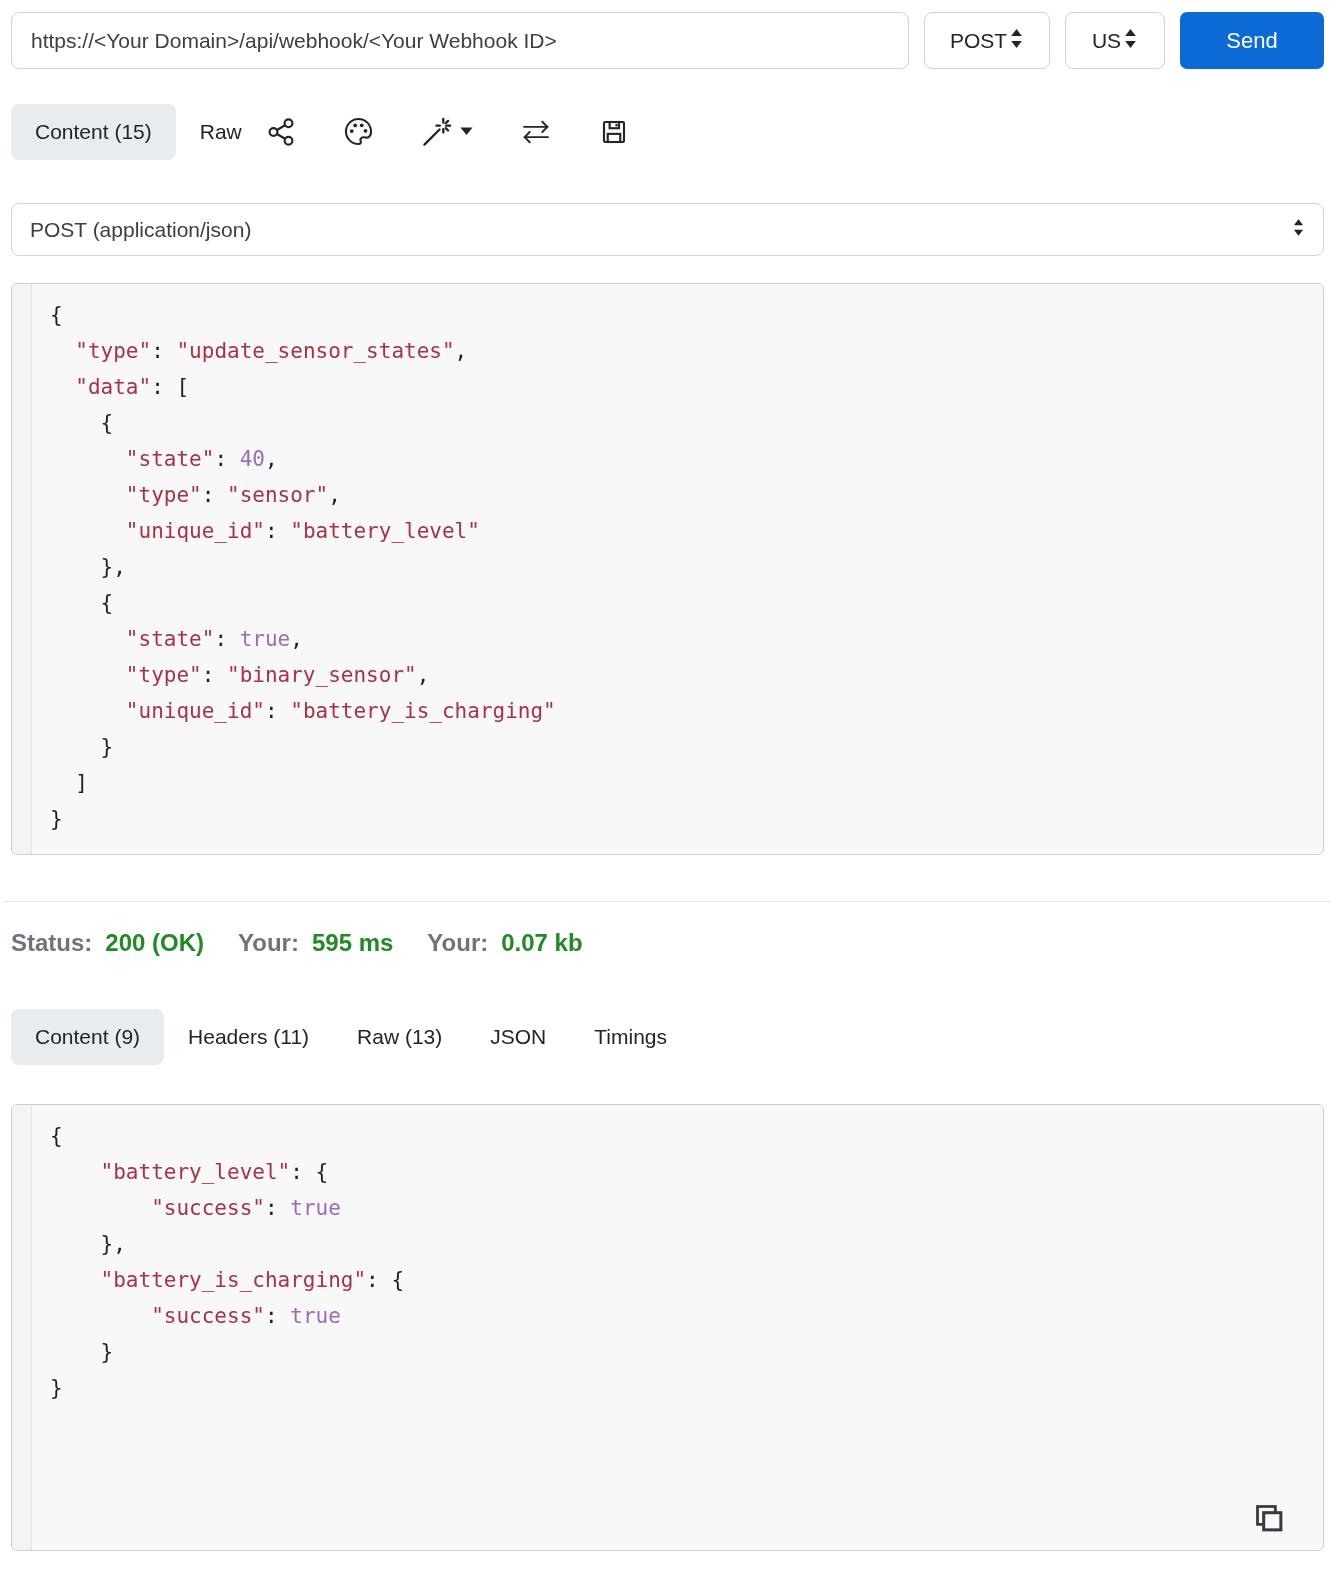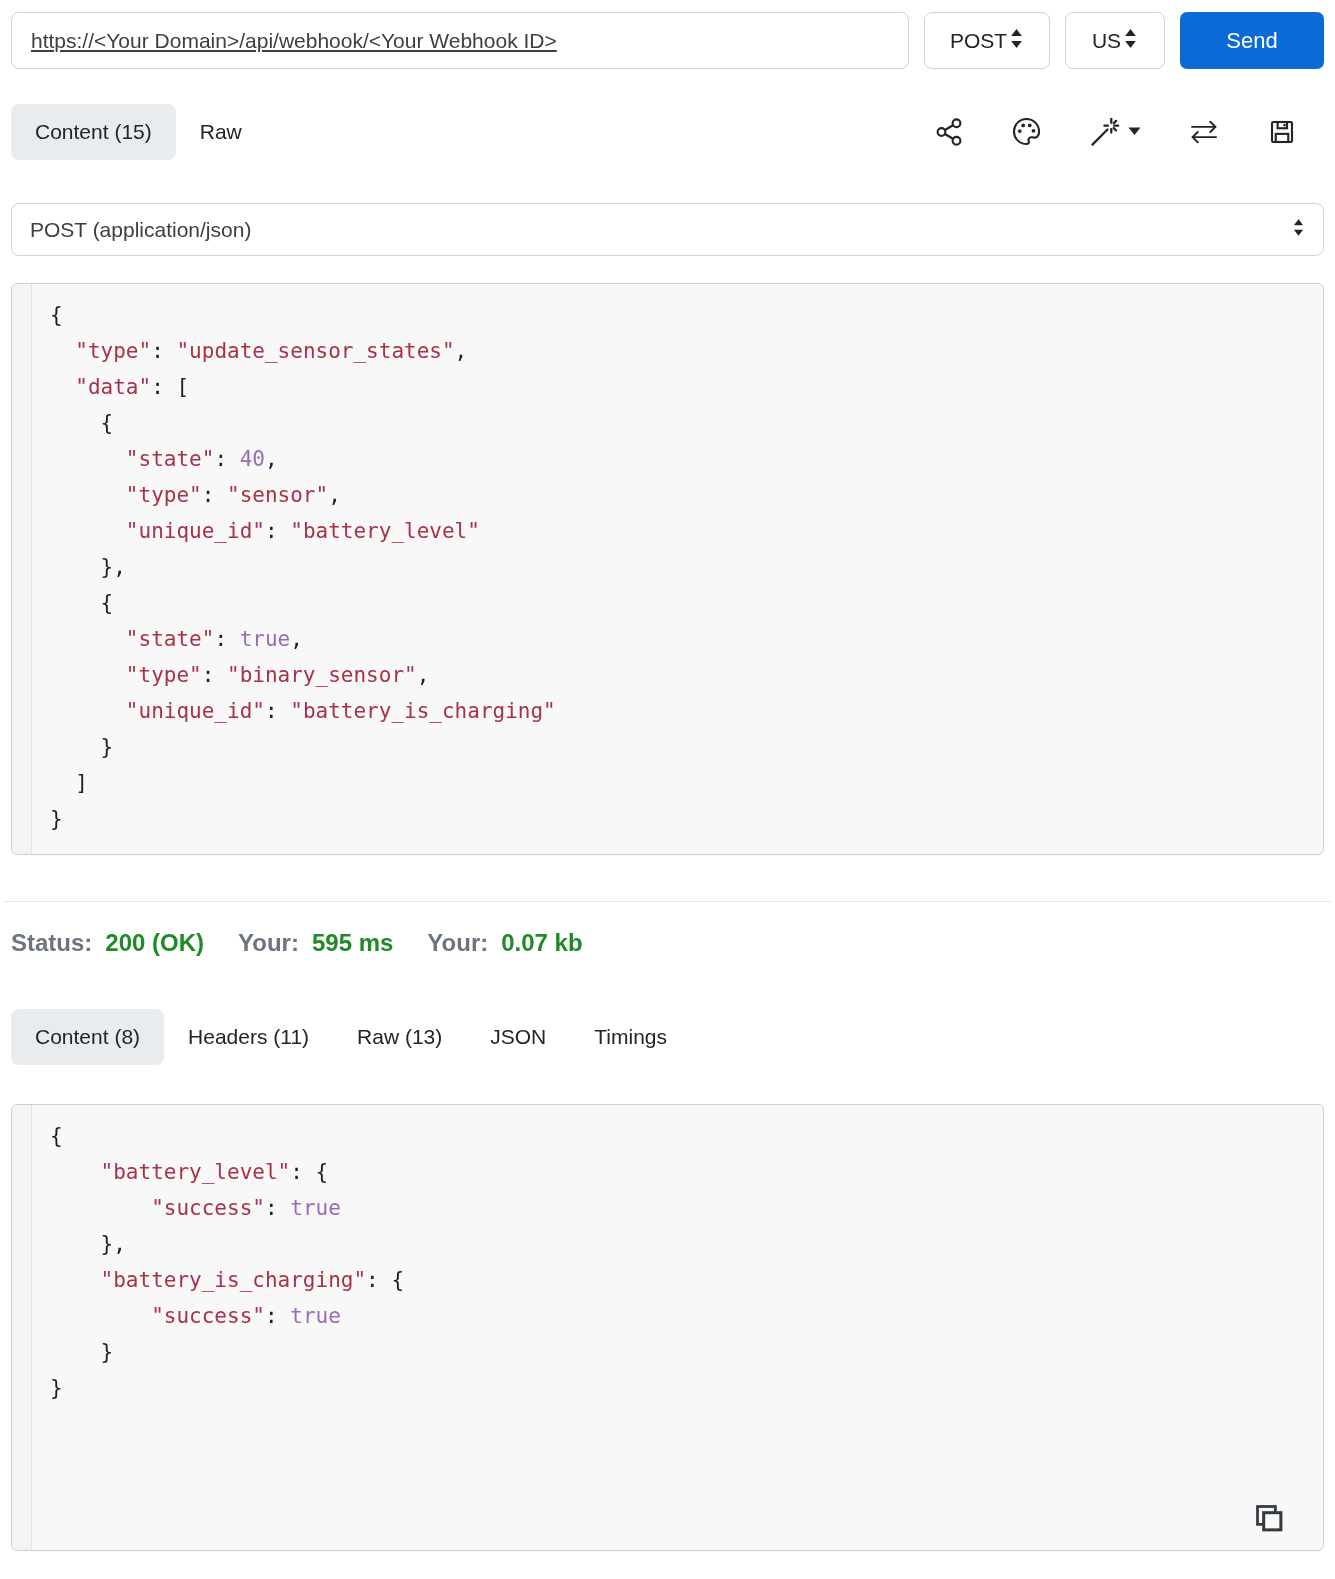--- a/index.html
+++ b/index.html
@@ -18,37 +18,36 @@
     --code-fg: #1c2025;
   }
 
   
   .topbar { display: flex; gap: 15px; padding: 12px 11px 0; height: 69px; align-items: stretch; }
   .url-input {
     flex: 1; border: 1px solid #ced4da; border-radius: 8px;
     font-family: "Liberation Sans", sans-serif;
     font-size: 21px; color: #3c4043; padding: 16px 19px; background: #fff; outline: none;
     min-width: 0;
-    text-decoration: underline;
   }
   .select-btn {
     display: flex; align-items: center; justify-content: center; gap: 2px;
     border: 1px solid #ced4da; border-radius: 8px; background: #fff;
     font-family: "Liberation Sans", sans-serif; font-size: 21px; color: #212529;
     cursor: pointer;
   }
   .method-select { width: 126px; }
   .env-select { width: 100px; }
   .send-btn {
     width: 144px; border: none; border-radius: 7px; background: var(--accent);
     color: #fff; font-family: "Liberation Sans", sans-serif; font-size: 22px; cursor: pointer;
   }
 
   
-  .tabs-row { display: flex; align-items: center; justify-content: space-between; margin: 34px 11px 0; height: 57px; }
+  .tabs-row { display: flex; align-items: center; margin: 34px 11px 0; height: 57px; }
   .tabs { display: flex; align-items: center; }
   .tab {
     border: none; background: transparent; font-family: "Liberation Sans", sans-serif;
     font-size: 21px; color: #212529; padding: 16px 24px; border-radius: 8px; cursor: pointer;
     white-space: nowrap;
   }
   .tab.active { background: #e9ecef; }
 
   .toolbar { display: flex; align-items: center; gap: 47px; padding-right: 27px; }
   .icon-btn { background: none; border: none; cursor: pointer; display: flex; align-items: center; gap: 7px; padding: 0; }
@@ -224,21 +223,21 @@
   <span class="lbl">Status:</span>
   <span class="val">200 (OK)</span>
   <span class="lbl">Your:</span>
   <span class="val">595 ms</span>
   <span class="lbl">Your:</span>
   <span class="val">0.07 kb</span>
 </div>
 
 <div class="tabs-row resp-tabs">
   <div class="tabs">
-      <button class="tab active">Content (8)</button>
+      <button class="tab active">Content (9)</button>
       <button class="tab">Headers (11)</button>
       <button class="tab">Raw (13)</button>
       <button class="tab">JSON</button>
       <button class="tab">Timings</button>
     </div>
 </div>
 
 <div class="code-block response-block">
   <div class="gutter"></div>
   <div class="code-lines">

